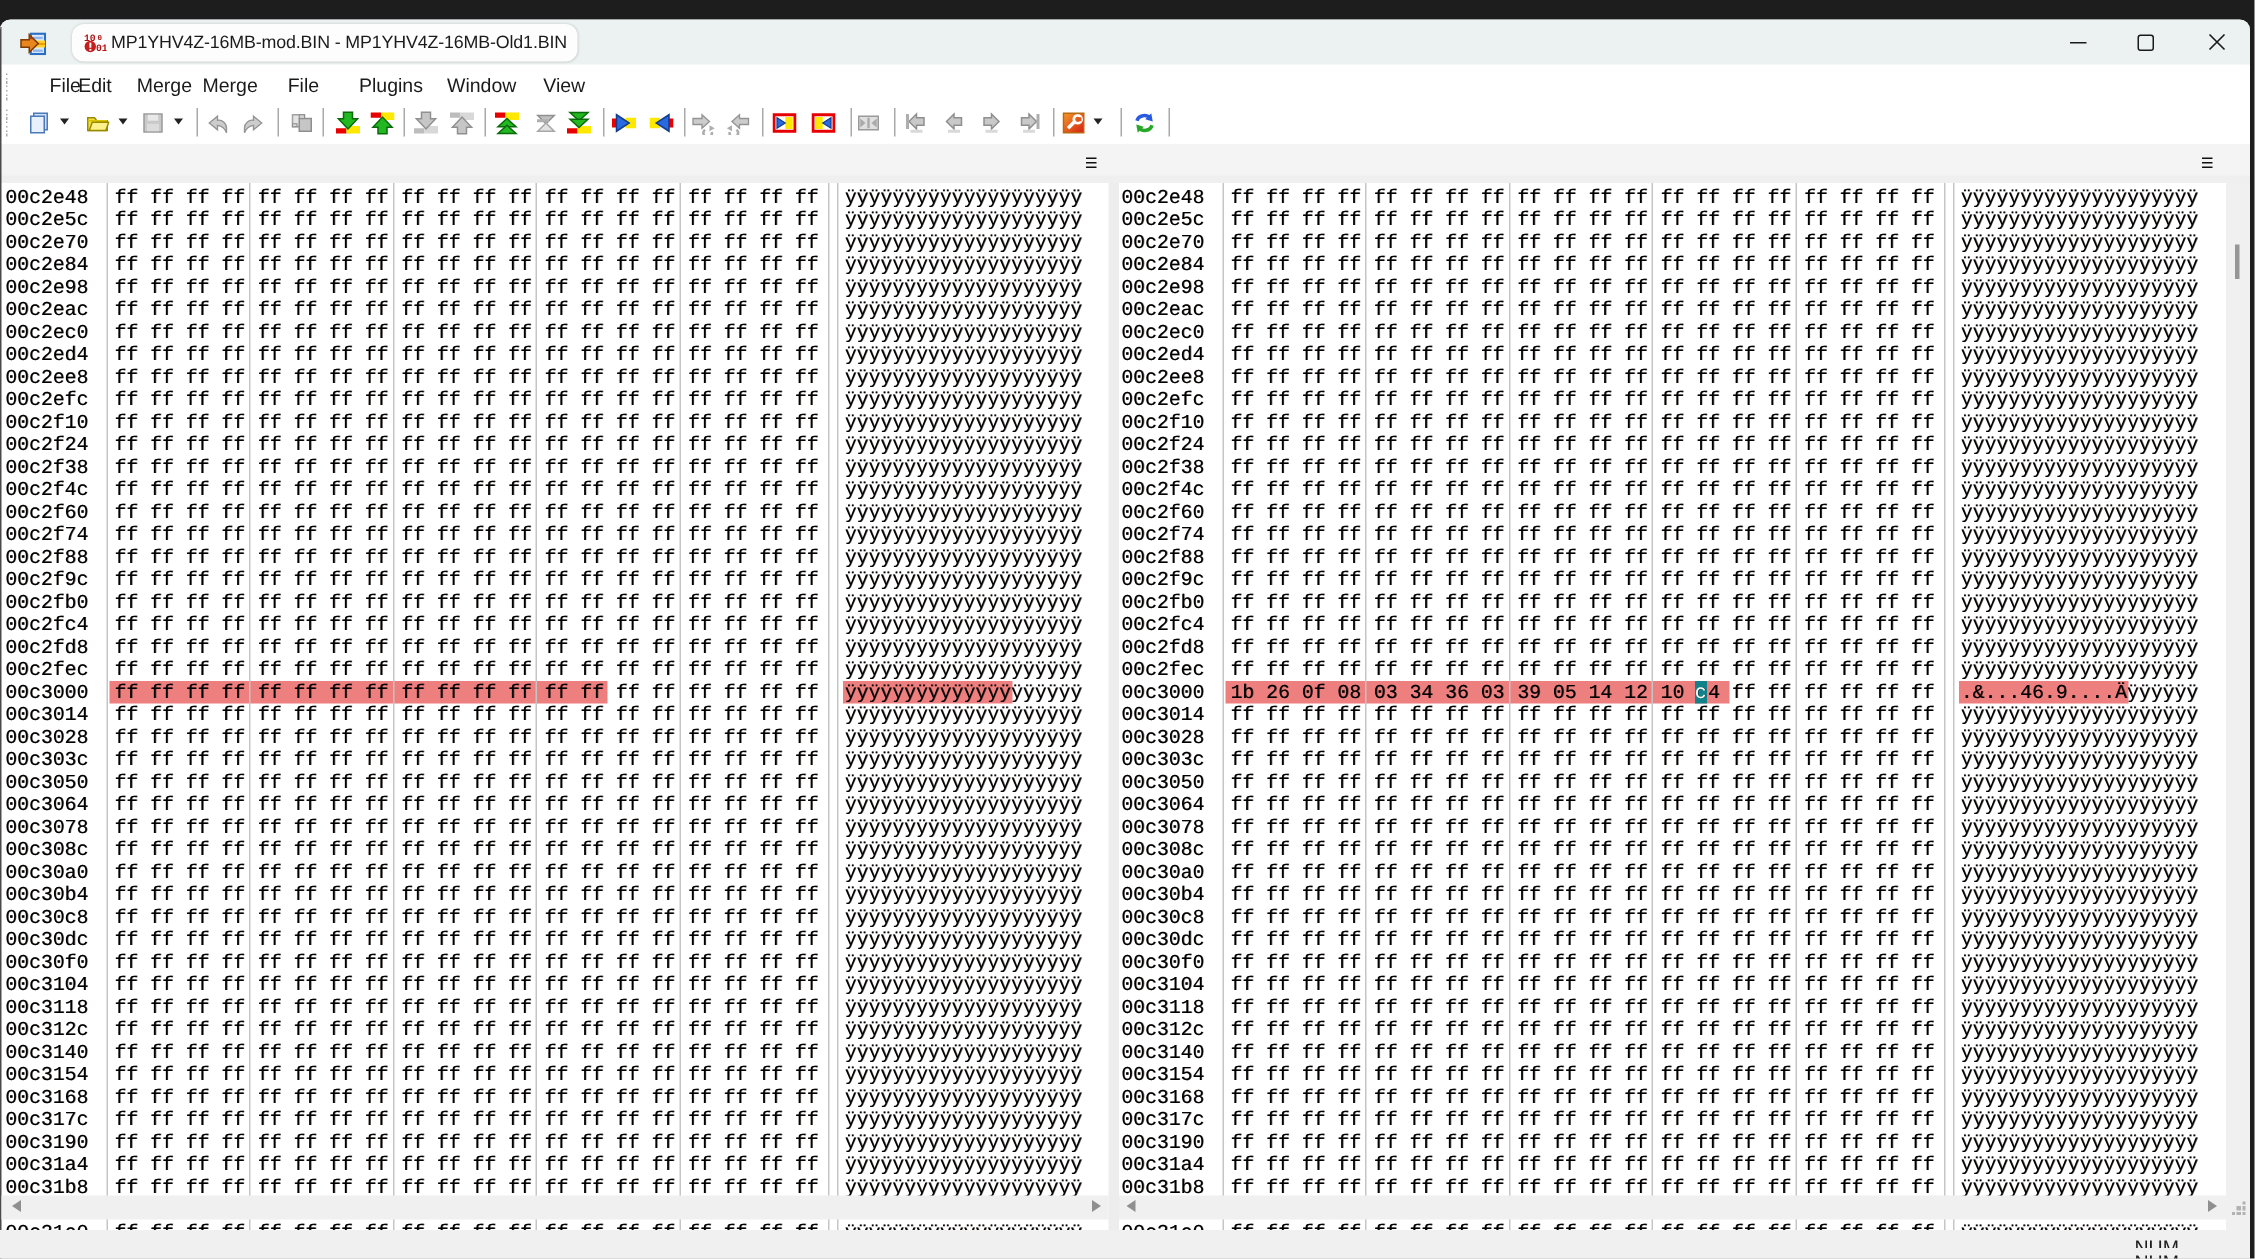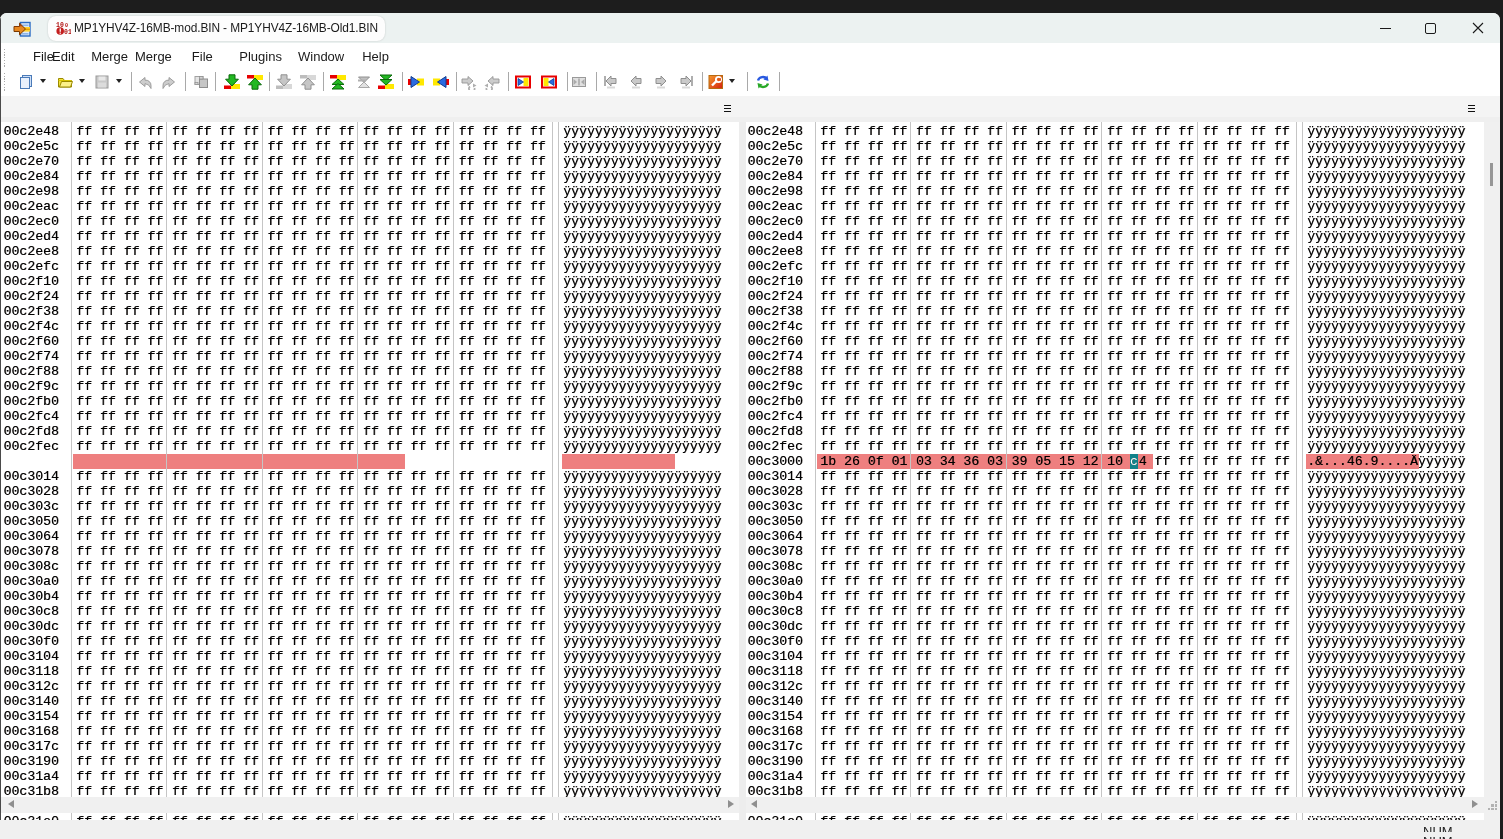--- a/index.html
+++ b/index.html
@@ -60,21 +60,21 @@
 <svg class="abs" style="left:1472px;top:9px" width="12" height="12" viewBox="0 0 12 12">
 <path d="M1,1 L11,11 M11,1 L1,11" stroke="#1a1a1a" stroke-width="1.1"></path>
     </svg>
 <div class="abs menuitem" style="left:33px">File</div>
 <div class="abs menuitem" style="left:52.1px">Edit</div>
 <div class="abs menuitem" style="left:91.2px">Merge</div>
 <div class="abs menuitem" style="left:135.0px">Merge</div>
 <div class="abs menuitem" style="left:191.8px">File</div>
 <div class="abs menuitem" style="left:239.3px">Plugins</div>
 <div class="abs menuitem" style="left:298.0px">Window</div>
-<div class="abs menuitem" style="left:362.2px">Help</div>
+<div class="abs menuitem" style="left:362.2px">View</div>
 <div class="abs" style="left:4px;top:36.0px;width:1.4px;height:1.4px;background:#ababab"></div>
     <div class="abs" style="left:4px;top:38.7px;width:1.4px;height:1.4px;background:#ababab"></div>
     <div class="abs" style="left:4px;top:41.4px;width:1.4px;height:1.4px;background:#ababab"></div>
     <div class="abs" style="left:4px;top:44.1px;width:1.4px;height:1.4px;background:#ababab"></div>
     <div class="abs" style="left:4px;top:46.8px;width:1.4px;height:1.4px;background:#ababab"></div>
     <div class="abs" style="left:4px;top:49.5px;width:1.4px;height:1.4px;background:#ababab"></div>
     <div class="abs" style="left:4px;top:52.2px;width:1.4px;height:1.4px;background:#ababab"></div>
 <div class="abs" style="left:4px;top:60.0px;width:1.4px;height:1.4px;background:#ababab"></div>
     <div class="abs" style="left:4px;top:62.7px;width:1.4px;height:1.4px;background:#ababab"></div>
     <div class="abs" style="left:4px;top:65.4px;width:1.4px;height:1.4px;background:#ababab"></div>
@@ -309,21 +309,22 @@
       <div class="abs row" style="left:3.5px;top:257px"><span class="og">00c2f9c</span><span class="g">ff ff ff ff</span><span class="g">ff ff ff ff</span><span class="g">ff ff ff ff</span><span class="g">ff ff ff ff</span><span class="g">ff ff ff ff</span><span style="padding-left:8.9px">ÿÿÿÿÿÿÿÿÿÿÿÿÿÿÿÿÿÿÿÿ</span></div>
       <div class="abs row" style="left:747.5px;top:257px"><span class="og">00c2f9c</span><span class="g">ff ff ff ff</span><span class="g">ff ff ff ff</span><span class="g">ff ff ff ff</span><span class="g">ff ff ff ff</span><span class="g">ff ff ff ff</span><span style="padding-left:8.9px">ÿÿÿÿÿÿÿÿÿÿÿÿÿÿÿÿÿÿÿÿ</span></div>
       <div class="abs row" style="left:3.5px;top:272px"><span class="og">00c2fb0</span><span class="g">ff ff ff ff</span><span class="g">ff ff ff ff</span><span class="g">ff ff ff ff</span><span class="g">ff ff ff ff</span><span class="g">ff ff ff ff</span><span style="padding-left:8.9px">ÿÿÿÿÿÿÿÿÿÿÿÿÿÿÿÿÿÿÿÿ</span></div>
       <div class="abs row" style="left:747.5px;top:272px"><span class="og">00c2fb0</span><span class="g">ff ff ff ff</span><span class="g">ff ff ff ff</span><span class="g">ff ff ff ff</span><span class="g">ff ff ff ff</span><span class="g">ff ff ff ff</span><span style="padding-left:8.9px">ÿÿÿÿÿÿÿÿÿÿÿÿÿÿÿÿÿÿÿÿ</span></div>
       <div class="abs row" style="left:3.5px;top:287px"><span class="og">00c2fc4</span><span class="g">ff ff ff ff</span><span class="g">ff ff ff ff</span><span class="g">ff ff ff ff</span><span class="g">ff ff ff ff</span><span class="g">ff ff ff ff</span><span style="padding-left:8.9px">ÿÿÿÿÿÿÿÿÿÿÿÿÿÿÿÿÿÿÿÿ</span></div>
       <div class="abs row" style="left:747.5px;top:287px"><span class="og">00c2fc4</span><span class="g">ff ff ff ff</span><span class="g">ff ff ff ff</span><span class="g">ff ff ff ff</span><span class="g">ff ff ff ff</span><span class="g">ff ff ff ff</span><span style="padding-left:8.9px">ÿÿÿÿÿÿÿÿÿÿÿÿÿÿÿÿÿÿÿÿ</span></div>
       <div class="abs row" style="left:3.5px;top:302px"><span class="og">00c2fd8</span><span class="g">ff ff ff ff</span><span class="g">ff ff ff ff</span><span class="g">ff ff ff ff</span><span class="g">ff ff ff ff</span><span class="g">ff ff ff ff</span><span style="padding-left:8.9px">ÿÿÿÿÿÿÿÿÿÿÿÿÿÿÿÿÿÿÿÿ</span></div>
       <div class="abs row" style="left:747.5px;top:302px"><span class="og">00c2fd8</span><span class="g">ff ff ff ff</span><span class="g">ff ff ff ff</span><span class="g">ff ff ff ff</span><span class="g">ff ff ff ff</span><span class="g">ff ff ff ff</span><span style="padding-left:8.9px">ÿÿÿÿÿÿÿÿÿÿÿÿÿÿÿÿÿÿÿÿ</span></div>
       <div class="abs row" style="left:3.5px;top:317px"><span class="og">00c2fec</span><span class="g">ff ff ff ff</span><span class="g">ff ff ff ff</span><span class="g">ff ff ff ff</span><span class="g">ff ff ff ff</span><span class="g">ff ff ff ff</span><span style="padding-left:8.9px">ÿÿÿÿÿÿÿÿÿÿÿÿÿÿÿÿÿÿÿÿ</span></div>
       <div class="abs row" style="left:747.5px;top:317px"><span class="og">00c2fec</span><span class="g">ff ff ff ff</span><span class="g">ff ff ff ff</span><span class="g">ff ff ff ff</span><span class="g">ff ff ff ff</span><span class="g">ff ff ff ff</span><span style="padding-left:8.9px">ÿÿÿÿÿÿÿÿÿÿÿÿÿÿÿÿÿÿÿÿ</span></div>
-      <div class="abs row" style="left:747.5px;top:332px"><span class="og">00c3000</span><span class="g">1b 26 0f 01</span><span class="g">03 34 36 03</span><span class="g">39 05 15 12</span><span class="g">10 c4 ff ff</span><span class="g">ff ff ff ff</span><span style="padding-left:8.9px">.&amp;...46.9....Äÿÿÿÿÿÿ</span></div>
+      <div class="abs row" style="left:3.5px;top:332px"><span class="og">00c3000</span><span class="g">ff ff ff ff</span><span class="g">ff ff ff ff</span><span class="g">ff ff ff ff</span><span class="g">ff ff ff ff</span><span class="g">ff ff ff ff</span><span style="padding-left:8.9px">ÿÿÿÿÿÿÿÿÿÿÿÿÿÿÿÿÿÿÿÿ</span></div>
+      <div class="abs row" style="left:747.5px;top:332px"><span class="og">00c3000</span><span class="g">1b 26 0f 08</span><span class="g">03 34 36 03</span><span class="g">39 05 14 12</span><span class="g">10 c4 ff ff</span><span class="g">ff ff ff ff</span><span style="padding-left:8.9px">.&amp;...46.9....Äÿÿÿÿÿÿ</span></div>
       <div class="abs row" style="left:3.5px;top:347px"><span class="og">00c3014</span><span class="g">ff ff ff ff</span><span class="g">ff ff ff ff</span><span class="g">ff ff ff ff</span><span class="g">ff ff ff ff</span><span class="g">ff ff ff ff</span><span style="padding-left:8.9px">ÿÿÿÿÿÿÿÿÿÿÿÿÿÿÿÿÿÿÿÿ</span></div>
       <div class="abs row" style="left:747.5px;top:347px"><span class="og">00c3014</span><span class="g">ff ff ff ff</span><span class="g">ff ff ff ff</span><span class="g">ff ff ff ff</span><span class="g">ff ff ff ff</span><span class="g">ff ff ff ff</span><span style="padding-left:8.9px">ÿÿÿÿÿÿÿÿÿÿÿÿÿÿÿÿÿÿÿÿ</span></div>
       <div class="abs row" style="left:3.5px;top:362px"><span class="og">00c3028</span><span class="g">ff ff ff ff</span><span class="g">ff ff ff ff</span><span class="g">ff ff ff ff</span><span class="g">ff ff ff ff</span><span class="g">ff ff ff ff</span><span style="padding-left:8.9px">ÿÿÿÿÿÿÿÿÿÿÿÿÿÿÿÿÿÿÿÿ</span></div>
       <div class="abs row" style="left:747.5px;top:362px"><span class="og">00c3028</span><span class="g">ff ff ff ff</span><span class="g">ff ff ff ff</span><span class="g">ff ff ff ff</span><span class="g">ff ff ff ff</span><span class="g">ff ff ff ff</span><span style="padding-left:8.9px">ÿÿÿÿÿÿÿÿÿÿÿÿÿÿÿÿÿÿÿÿ</span></div>
       <div class="abs row" style="left:3.5px;top:377px"><span class="og">00c303c</span><span class="g">ff ff ff ff</span><span class="g">ff ff ff ff</span><span class="g">ff ff ff ff</span><span class="g">ff ff ff ff</span><span class="g">ff ff ff ff</span><span style="padding-left:8.9px">ÿÿÿÿÿÿÿÿÿÿÿÿÿÿÿÿÿÿÿÿ</span></div>
       <div class="abs row" style="left:747.5px;top:377px"><span class="og">00c303c</span><span class="g">ff ff ff ff</span><span class="g">ff ff ff ff</span><span class="g">ff ff ff ff</span><span class="g">ff ff ff ff</span><span class="g">ff ff ff ff</span><span style="padding-left:8.9px">ÿÿÿÿÿÿÿÿÿÿÿÿÿÿÿÿÿÿÿÿ</span></div>
       <div class="abs row" style="left:3.5px;top:392px"><span class="og">00c3050</span><span class="g">ff ff ff ff</span><span class="g">ff ff ff ff</span><span class="g">ff ff ff ff</span><span class="g">ff ff ff ff</span><span class="g">ff ff ff ff</span><span style="padding-left:8.9px">ÿÿÿÿÿÿÿÿÿÿÿÿÿÿÿÿÿÿÿÿ</span></div>
       <div class="abs row" style="left:747.5px;top:392px"><span class="og">00c3050</span><span class="g">ff ff ff ff</span><span class="g">ff ff ff ff</span><span class="g">ff ff ff ff</span><span class="g">ff ff ff ff</span><span class="g">ff ff ff ff</span><span style="padding-left:8.9px">ÿÿÿÿÿÿÿÿÿÿÿÿÿÿÿÿÿÿÿÿ</span></div>
       <div class="abs row" style="left:3.5px;top:407px"><span class="og">00c3064</span><span class="g">ff ff ff ff</span><span class="g">ff ff ff ff</span><span class="g">ff ff ff ff</span><span class="g">ff ff ff ff</span><span class="g">ff ff ff ff</span><span style="padding-left:8.9px">ÿÿÿÿÿÿÿÿÿÿÿÿÿÿÿÿÿÿÿÿ</span></div>
       <div class="abs row" style="left:747.5px;top:407px"><span class="og">00c3064</span><span class="g">ff ff ff ff</span><span class="g">ff ff ff ff</span><span class="g">ff ff ff ff</span><span class="g">ff ff ff ff</span><span class="g">ff ff ff ff</span><span style="padding-left:8.9px">ÿÿÿÿÿÿÿÿÿÿÿÿÿÿÿÿÿÿÿÿ</span></div>

